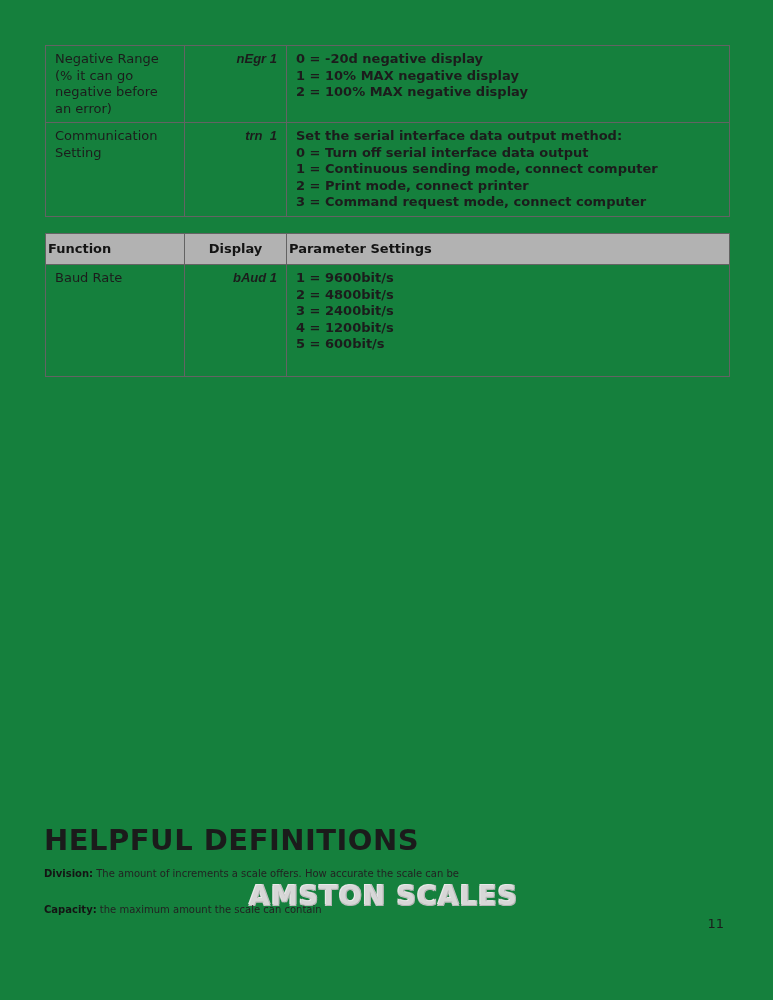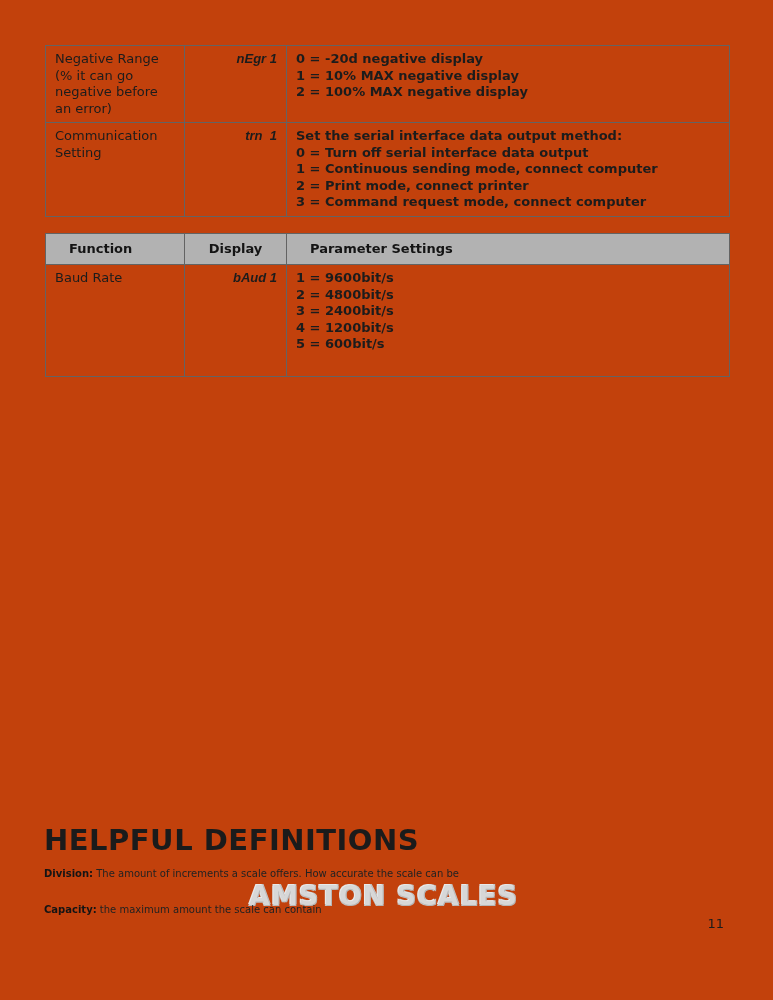--- a/index.html
+++ b/index.html
@@ -1,20 +1,20 @@
 <!DOCTYPE html>
 <html><head>
 <meta charset="utf-8">
 <style>
   html, body { margin: 0; padding: 0; background: #ffffff; }
   .page {
     position: relative;
     width: 773px;
     height: 1000px;
-    background: #c2410c;
+    background: #15803d;
     font-family: "DejaVu Sans", "Liberation Sans", sans-serif;
     color: #1c1c1c;
     overflow: hidden;
   }
 
   
   table.params {
     position: absolute;
     left: 45px;
     width: 684px;
@@ -52,21 +52,21 @@
     white-space: pre;
     color: #141414;
   }
   td.cell-settings { white-space: pre-line; font-weight: bold; }
 
   table.params thead th {
     background: #b2b2b2;
     height: 30px;
     vertical-align: middle;
     text-align: left;
-    padding: 0 23px;
+    padding: 0 2px;
     font-weight: bold;
     color: #141414;
     margin-left: 44px;
   }
   table.params thead th.th-display { text-align: center; }
 
   
   .helpful-heading {
     position: absolute;
     left: 44px;

